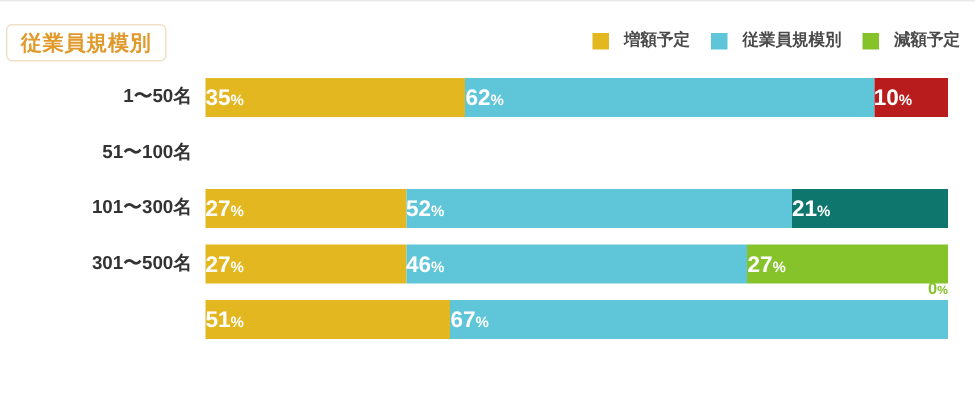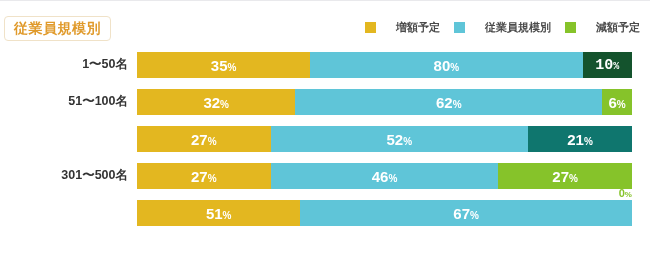--- a/index.html
+++ b/index.html
@@ -54,21 +54,21 @@
     position: absolute;
     right: 10px;
     top: 22px;
     display: flex;
     align-items: center;
     gap: 14px;
   }
   .legend-item {
     display: flex;
     align-items: flex-start;
-    gap: 20px;
+    gap: 10px;
     white-space: nowrap;
   }
   .legend-swatch {
     width: 11px;
     height: 11px;
     flex: 0 0 auto;
     display: block;
   }
   .legend-label {
     font-size: 11px;
@@ -111,21 +111,21 @@
     top: 6px;
     width: 495px;
     height: 26px;
     display: flex;
     overflow: visible;
   }
   .seg {
     height: 26px;
     display: flex;
     align-items: center;
-    justify-content: center;
+    justify-content: flex-start;
     box-sizing: border-box;
     position: relative;
   }
   .seg-text {
     color: #ffffff;
     font-size: 15px;
     font-weight: bold;
     line-height: 1;
     white-space: nowrap;
     letter-spacing: 0px;
@@ -178,42 +178,32 @@
   </div>
 
   <div class="chart">
       <div class="row">
         <div class="row-label">1〜50名</div>
         <div class="bar-track">
           <div class="seg" style="background: rgb(227, 183, 32); width: 35%;">
             <span class="seg-text"><span>35</span><span class="pct">%</span></span>
           </div>
           <div class="seg" style="background: rgb(95, 197, 216); width: 55%;">
-            <span class="seg-text"><span>80</span><span class="pct">%</span></span>
-          </div>
-          <div class="seg" style="background: #14532d; width: 10%; font-family: Liberation Mono, monospace;">
+            <span class="seg-text"><span>62</span><span class="pct">%</span></span>
+          </div>
+          <div class="seg" style="background: #b91c1c; width: 10%;">
             <span class="seg-text"><span>10</span><span class="pct">%</span></span>
           </div>
         </div>
       </div>
       <div class="row">
         <div class="row-label">51〜100名</div>
-        <div class="bar-track">
-          <div class="seg" style="background: rgb(227, 183, 32); width: 32%;">
-            <span class="seg-text"><span>32</span><span class="pct">%</span></span>
-          </div>
-          <div class="seg" style="background: rgb(95, 197, 216); width: 62%;">
-            <span class="seg-text"><span>62</span><span class="pct">%</span></span>
-          </div>
-          <div class="seg" style="background: rgb(134, 195, 42); width: 6%;">
-            <span class="seg-text"><span>6</span><span class="pct">%</span></span>
-          </div>
-        </div>
-      </div>
-      <div class="row">
+      </div>
+      <div class="row">
+        <div class="row-label">101〜300名</div>
         <div class="bar-track">
           <div class="seg" style="background: rgb(227, 183, 32); width: 27%;">
             <span class="seg-text"><span>27</span><span class="pct">%</span></span>
           </div>
           <div class="seg" style="background: rgb(95, 197, 216); width: 52%;">
             <span class="seg-text"><span>52</span><span class="pct">%</span></span>
           </div>
           <div class="seg" style="background: #0f766e; width: 21%;">
             <span class="seg-text"><span>21</span><span class="pct">%</span></span>
           </div>

